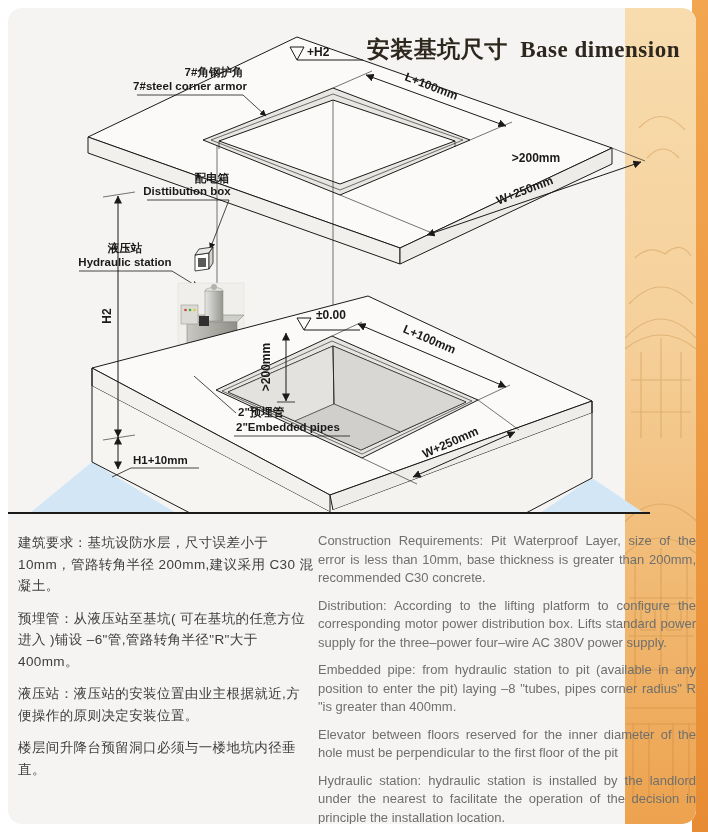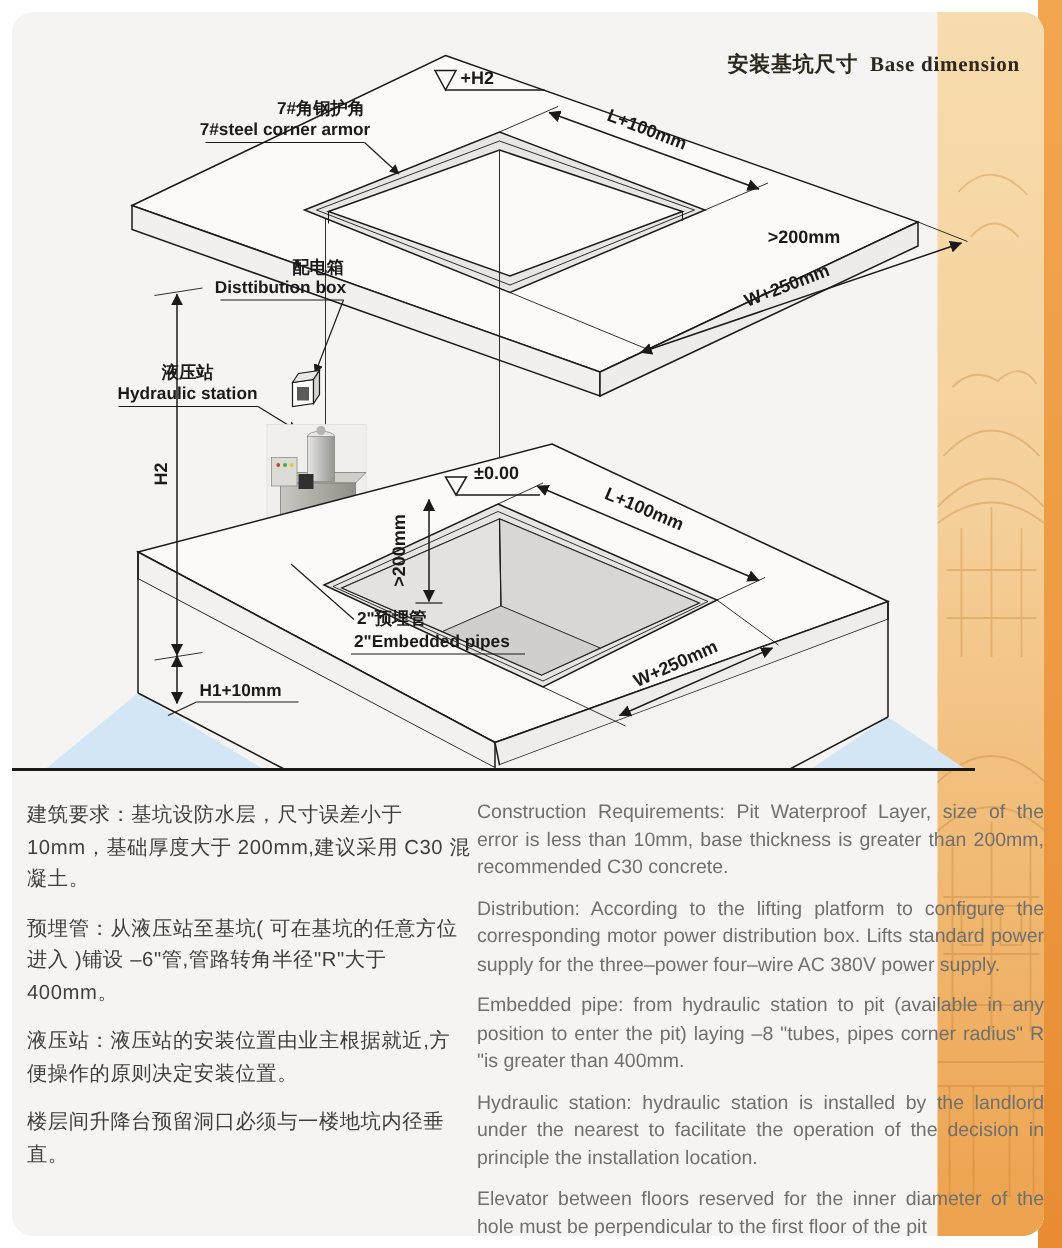--- a/index.html
+++ b/index.html
@@ -17,21 +17,21 @@
   }
   #side-panel{
     position:absolute;right:0;top:0;bottom:0;width:71px;
     border-radius:0 14px 14px 0;
     background:linear-gradient(180deg,#f8dcae 0%,#f5d09a 40%,#f0b66e 75%,#eda24e 100%);
   }
   #side-panel svg{position:absolute;left:0;top:0;}
   #page-title{
     position:absolute;top:26px;right:16px;z-index:3;
     font-family:"Liberation Serif",serif;font-weight:700;
-    font-size:14px;color:#2e271d;letter-spacing:.5px;white-space:nowrap;
+    font-size:23px;color:#2e271d;letter-spacing:.5px;white-space:nowrap;
   }
   #diagram{position:absolute;left:0;top:0;z-index:2;}
   #notes{position:absolute;left:0;top:516px;width:688px;z-index:2;}
   .col-zh{position:absolute;left:10px;top:8px;width:296px;color:#3e3e3e;
     font-size:13.5px;line-height:21.5px;letter-spacing:.4px;}
   .col-en{position:absolute;left:310px;top:8px;width:378px;color:#6f6f6d;
     font-size:13px;line-height:18.5px;text-align:justify;}
   .col-zh p,.col-en p{margin:0 0 11px 0;}
   .col-en p{margin:0 0 9px 0;}
   
@@ -244,27 +244,27 @@
     <g stroke="#1a1a1a">
       <line x1="118" y1="437" x2="118" y2="469" marker-start="url(#arr)" marker-end="url(#arr)" fill="none"></line>
       <line x1="131" y1="468" x2="199" y2="468" stroke-width="0.8"></line>
       <line x1="131" y1="468" x2="112" y2="477" stroke-width="0.8"></line>
     </g>
     <text x="133" y="464">H1+10mm</text>
   </svg>
 
   <div id="notes">
     <div class="col-zh">
-      <p>建筑要求：基坑设防水层，尺寸误差小于 10mm，基础厚度大于 200mm,建议采用 C30 混凝土。</p>
+      <p>建筑要求：基坑设防水层，尺寸误差小于 10mm，管路转角半径 200mm,建议采用 C30 混凝土。</p>
       <p>预埋管：从液压站至基坑( 可在基坑的任意方位进入 )铺设 –6"管,管路转角半径"R"大于 400mm。</p>
       <p>液压站：液压站的安装位置由业主根据就近,方便操作的原则决定安装位置。</p>
       <p>楼层间升降台预留洞口必须与一楼地坑内径垂直。</p>
     </div>
     <div class="col-en">
       <p>Construction Requirements: Pit Waterproof Layer, size of the error is less than 10mm, base thickness is greater than 200mm, recommended C30 concrete.</p>
       <p>Distribution: According to the lifting platform to configure the corresponding motor power distribution box. Lifts standard power supply for the three–power four–wire AC 380V power supply.</p>
       <p>Embedded pipe: from hydraulic station to pit (available in any position to enter the pit) laying –8 "tubes, pipes corner radius" R "is greater than 400mm.</p>
+      <p>Elevator between floors reserved for the inner diameter of the hole must be perpendicular to the first floor of the pit</p>
       <p>Hydraulic station: hydraulic station is installed by the landlord under the nearest to facilitate the operation of the decision in principle the installation location.</p>
-      <p>Elevator between floors reserved for the inner diameter of the hole must be perpendicular to the first floor of the pit</p>
     </div>
   </div>
 
 </div>
 
 </body></html>

